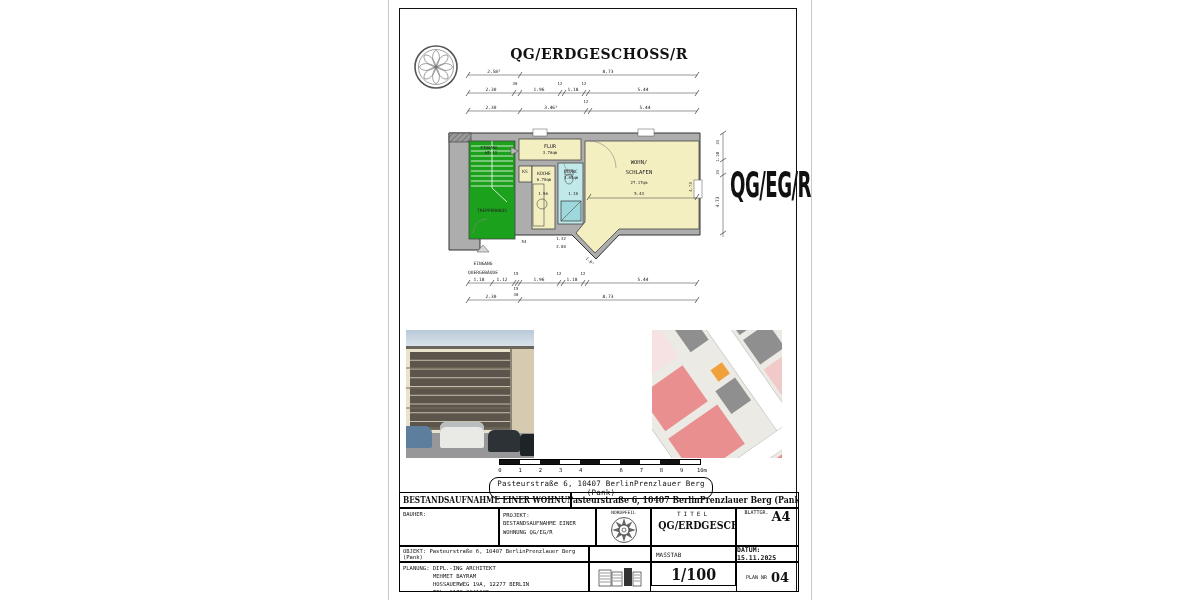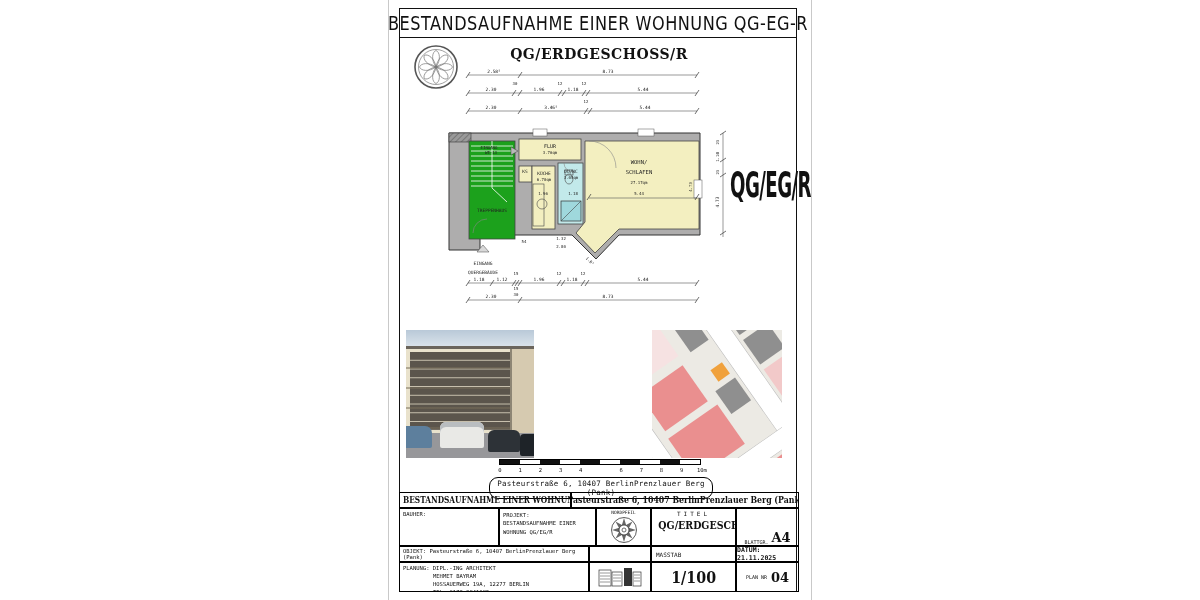--- a/index.html
+++ b/index.html
@@ -62,45 +62,42 @@
         border-radius:9px;font-size:7.5px;padding:1px 0;letter-spacing:.2px;}
   
   .tb{position:absolute;border:1px solid #000;box-sizing:border-box;font-size:5.5px;overflow:hidden;}
   .deco{font-family:"DejaVu Serif",serif;font-weight:bold;}
   .c-a1{left:10px;top:492px;width:172px;height:16px;display:flex;align-items:center;padding-left:3px;}
   .c-a2{left:182px;top:492px;width:228px;height:16px;display:flex;align-items:center;justify-content:center;}
   .c-b1{left:10px;top:508px;width:100px;height:38px;padding:2px 0 0 3px;}
   .c-b2{left:110px;top:508px;width:97px;height:38px;padding:2px 0 0 3px;line-height:1.5;}
   .c-b3{left:207px;top:508px;width:55px;height:38px;text-align:center;font-size:4.5px;padding-top:1px;}
   .c-b4{left:262px;top:508px;width:85px;height:38px;text-align:center;}
-  .c-b5{left:347px;top:508px;width:63px;height:38px;display:flex;align-items:flex-end;justify-content:center;gap:3px;}
+  .c-b5{left:347px;top:508px;width:63px;height:38px;display:flex;align-items:flex-start;justify-content:center;gap:3px;}
   .c-c1{left:10px;top:546px;width:190px;height:16px;display:flex;align-items:center;padding-left:3px;}
   .c-c2{left:200px;top:546px;width:62px;height:16px;}
   .c-c3{left:262px;top:546px;width:85px;height:16px;display:flex;align-items:center;padding-left:4px;font-size:6px;}
   .c-c4{left:347px;top:546px;width:63px;height:16px;display:flex;align-items:center;justify-content:center;font-size:6.5px;font-weight:bold;}
   .c-d1{left:10px;top:562px;width:190px;height:30px;padding:2px 0 0 3px;line-height:1.45;}
   .c-d2{left:200px;top:562px;width:62px;height:30px;display:flex;align-items:center;justify-content:center;}
-  .c-d3{left:262px;top:562px;width:85px;height:30px;display:flex;align-items:center;justify-content:center;}
+  .c-d3{left:262px;top:562px;width:85px;height:24px;display:flex;align-items:center;justify-content:center;}
   .c-d4{left:347px;top:562px;width:63px;height:30px;display:flex;align-items:center;justify-content:center;gap:4px;}
   .lbl{font-size:5.5px;}
   .deco-sm{font-size:8px;transform:scale(.92,1.05);transform-origin:left center;white-space:nowrap;}
   .deco-ad{font-size:8.5px;transform:scale(.92,1.05);white-space:nowrap;}
   .titel-word{font-size:6px;letter-spacing:3px;display:block;margin-top:1px;}
   .titel-val{font-size:10.5px;transform:scale(.9,1.1);display:inline-block;margin-top:2px;white-space:nowrap;}
   .big-val{font-size:13px;} .mas-val{font-size:15px;transform:scale(.95,1.15);display:inline-block;}
 </style>
 </head>
 <body>
 
 <div class="page">
   <div class="frame"></div>
 
-  <div class="titlebar">
-    <div class="title-text">BESTANDSAUFNAHME EINER WOHNUNG QG-EG-R</div>
-  </div>
 
   <div class="subtitle deco">QG/ERDGESCHOSS/R</div>
 
   <svg class="rosette" width="46" height="46" viewBox="-23 -23 46 46">
     <circle r="21" fill="none" stroke="#555" stroke-width="1.6"></circle>
     <circle r="17.5" fill="none" stroke="#777" stroke-width=".7"></circle>
     <g fill="none" stroke="#777" stroke-width=".7">
       <path d="M0,0 C-5,-7 -4,-15 0,-16.5 C4,-15 5,-7 0,0Z" transform="rotate(0)"></path>
       <path d="M0,0 C-5,-7 -4,-15 0,-16.5 C4,-15 5,-7 0,0Z" transform="rotate(45)"></path>
       <path d="M0,0 C-5,-7 -4,-15 0,-16.5 C4,-15 5,-7 0,0Z" transform="rotate(90)"></path>
@@ -313,21 +310,21 @@
   </div>
 
   <div class="tb c-c1">
     <span><span>OBJEKT:</span>&nbsp;<span>Pasteurstraße 6, 10407 BerlinPrenzlauer Berg (Pank)</span></span>
   </div>
   <div class="tb c-c2"></div>
   <div class="tb c-c3">
     <span>MASSTAB</span>
   </div>
   <div class="tb c-c4">
-    <span>DATUM: 21.11.2025</span>
+    <span>DATUM: 15.11.2025</span>
   </div>
 
   <div class="tb c-d1">
     <span class="lbl">PLANUNG:</span>
     <span>DIPL.-ING ARCHITEKT</span>
     <div style="padding-left:30px;">MEHMET BAYRAM</div>
     <div style="padding-left:30px;">HOSSAUERWEG 19A, 12277 BERLIN</div>
     <div style="padding-left:30px;">TEL :0172-3841685</div>
   </div>
   <div class="tb c-d2">

